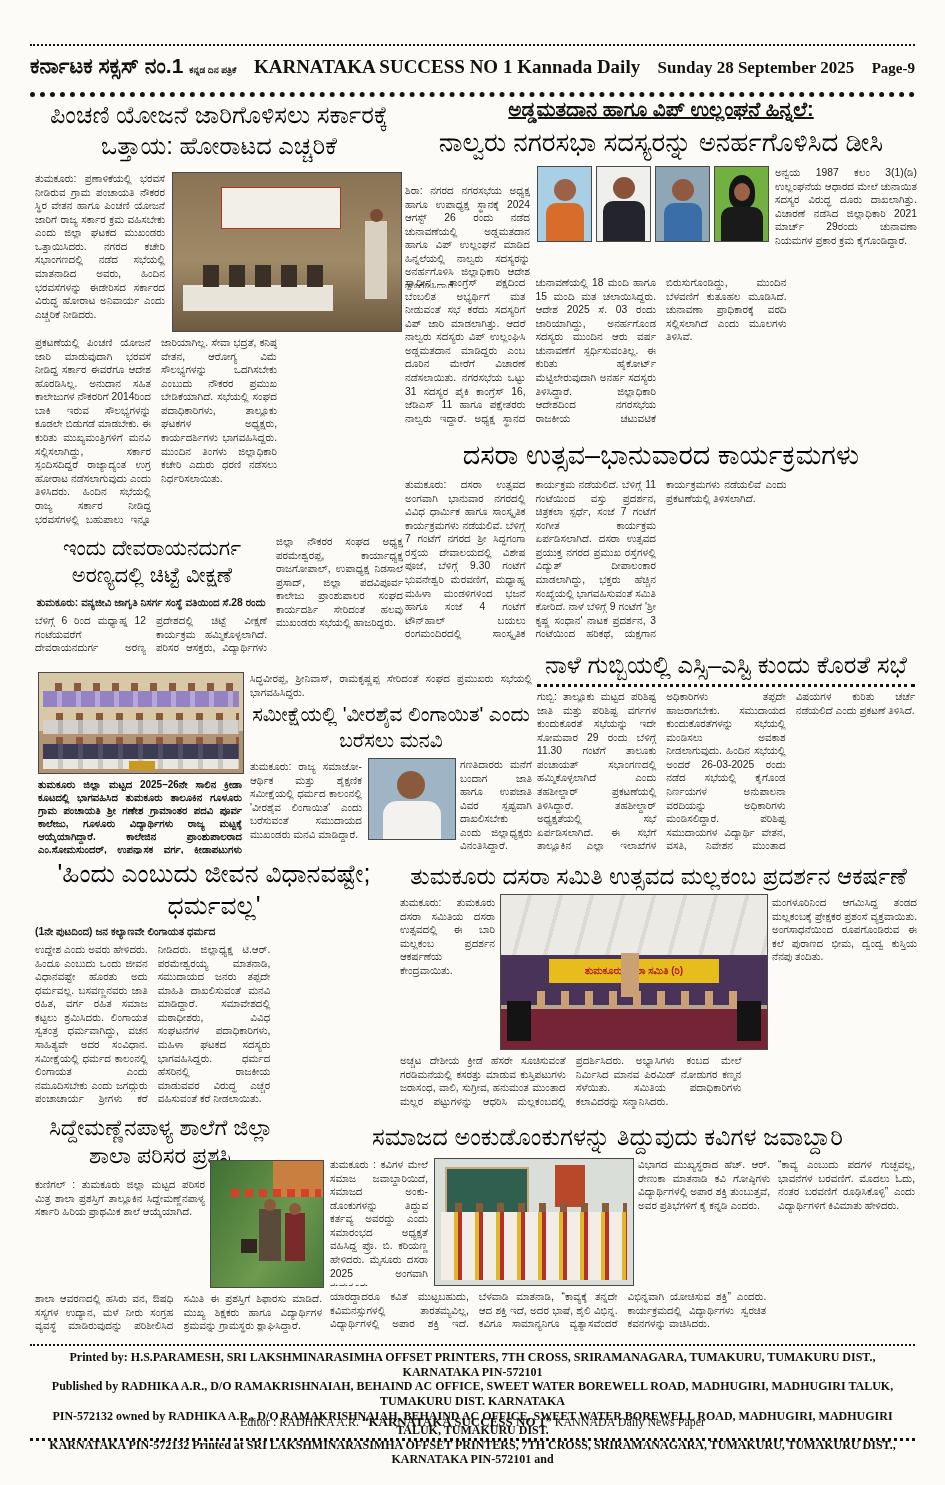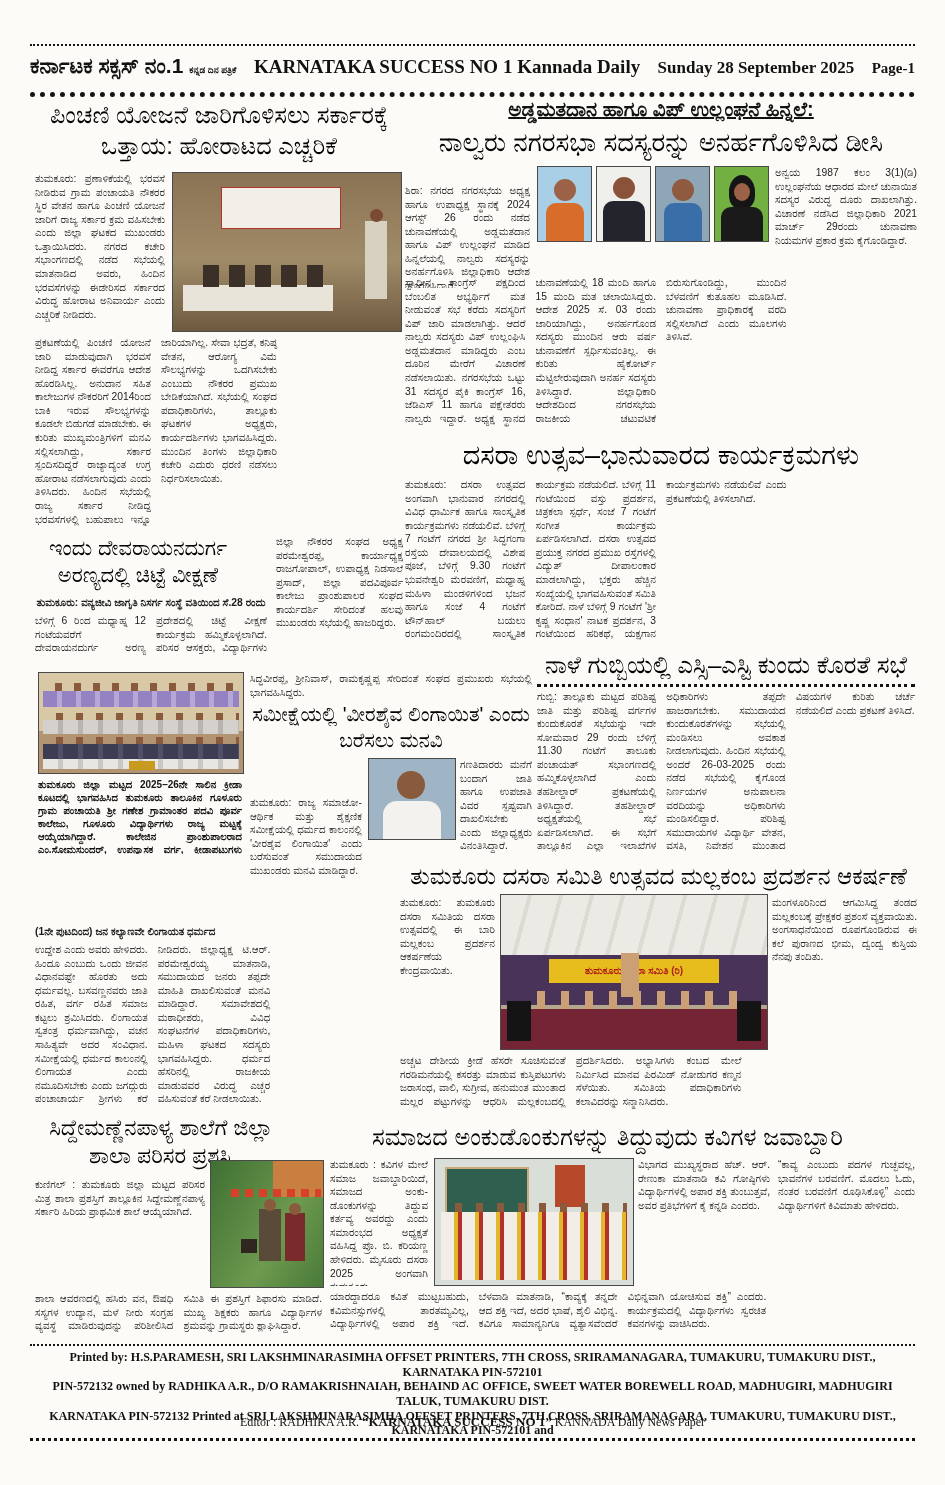--- a/index.html
+++ b/index.html
@@ -36,21 +36,21 @@
 <div class="page">
 
   <div class="abs dots-small" style="left:30px;top:44px;width:885px;"></div>
   <div class="abs mast" style="left:30px;top:54px;width:885px;height:34px;">
     <span style="display:flex;align-items:baseline;">
       <span class="mast-logo">ಕರ್ನಾಟಕ ಸಕ್ಸಸ್ ನಂ.1</span>
       <span class="mast-sub">ಕನ್ನಡ ದಿನ ಪತ್ರಿಕೆ</span>
     </span>
     <span class="mast-title">KARNATAKA SUCCESS NO 1 Kannada Daily</span>
     <span class="mast-date">Sunday 28 September 2025</span>
-    <span class="mast-page">Page-1</span>
+    <span class="mast-page">Page-9</span>
   </div>
   <div class="abs dots-big" style="left:30px;top:92px;width:885px;"></div>
 
   <div class="abs headline" style="left:35px;top:100px;width:368px;font-size:24px;">ಪಿಂಚಣಿ ಯೋಜನೆ ಜಾರಿಗೊಳಿಸಲು ಸರ್ಕಾರಕ್ಕೆ ಒತ್ತಾಯ: ಹೋರಾಟದ ಎಚ್ಚರಿಕೆ</div>
   <div class="abs body-text" style="left:35px;top:172px;width:130px;height:158px;">ತುಮಕೂರು: ಪ್ರಣಾಳಿಕೆಯಲ್ಲಿ ಭರವಸೆ ನೀಡಿರುವ ಗ್ರಾಮ ಪಂಚಾಯತಿ ನೌಕರರ ಸ್ಥಿರ ವೇತನ ಹಾಗೂ ಪಿಂಚಣಿ ಯೋಜನೆ ಜಾರಿಗೆ ರಾಜ್ಯ ಸರ್ಕಾರ ಕ್ರಮ ವಹಿಸಬೇಕು ಎಂದು ಜಿಲ್ಲಾ ಘಟಕದ ಮುಖಂಡರು ಒತ್ತಾಯಿಸಿದರು. ನಗರದ ಕಚೇರಿ ಸಭಾಂಗಣದಲ್ಲಿ ನಡೆದ ಸಭೆಯಲ್ಲಿ ಮಾತನಾಡಿದ ಅವರು, ಹಿಂದಿನ ಭರವಸೆಗಳನ್ನು ಈಡೇರಿಸದ ಸರ್ಕಾರದ ವಿರುದ್ಧ ಹೋರಾಟ ಅನಿವಾರ್ಯ ಎಂದು ಎಚ್ಚರಿಕೆ ನೀಡಿದರು.</div>
   <div class="photo" style="left:172px;top:172px;width:228px;height:158px;">
     <div class="shape" style="left:0;top:0;width:100%;height:100%;background:linear-gradient(180deg,#8a7354 0%,#a08b68 55%,#6e5a40 100%);"></div>
     <div class="shape" style="left:48px;top:14px;width:118px;height:40px;background:#f2efe8;border:1px solid #b23428;"></div>
     <div class="shape" style="left:10px;top:112px;width:150px;height:26px;background:#e8e4da;"></div>
     <div class="shape" style="left:20px;top:92px;width:130px;height:22px;background:repeating-linear-gradient(90deg,transparent 0 10px,#3a3028 10px 26px);"></div>
@@ -80,53 +80,54 @@
       <div class="shape" style="left:19px;top:16px;width:16px;height:18px;border-radius:50%;background:#9c6248;"></div>
       <div class="shape" style="left:6px;top:40px;width:42px;height:34px;border-radius:10px 10px 0 0;background:#1a1a1a;"></div>
     </div>
   </div>
   <div class="abs body-text" style="left:775px;top:166px;width:142px;height:104px;">ಅನ್ವಯ 1987 ಕಲಂ 3(1)(ಡಿ) ಉಲ್ಲಂಘನೆಯ ಆಧಾರದ ಮೇಲೆ ಚುನಾಯಿತ ಸದಸ್ಯರ ವಿರುದ್ಧ ದೂರು ದಾಖಲಾಗಿತ್ತು. ವಿಚಾರಣೆ ನಡೆಸಿದ ಜಿಲ್ಲಾಧಿಕಾರಿ 2021 ಮಾರ್ಚ್ 29ರಂದು ಚುನಾವಣಾ ನಿಯಮಗಳ ಪ್ರಕಾರ ಕ್ರಮ ಕೈಗೊಂಡಿದ್ದಾರೆ.</div>
   <div class="abs body-text cols-4" style="left:405px;top:276px;width:512px;height:156px;">ಸ್ವಾಧೀನ ಕಾಂಗ್ರೆಸ್ ಪಕ್ಷದಿಂದ ಬೆಂಬಲಿತ ಅಭ್ಯರ್ಥಿಗೆ ಮತ ನೀಡುವಂತೆ ಸಭೆ ಕರೆದು ಸದಸ್ಯರಿಗೆ ವಿಪ್ ಜಾರಿ ಮಾಡಲಾಗಿತ್ತು. ಆದರೆ ನಾಲ್ವರು ಸದಸ್ಯರು ವಿಪ್ ಉಲ್ಲಂಘಿಸಿ ಅಡ್ಡಮತದಾನ ಮಾಡಿದ್ದರು ಎಂಬ ದೂರಿನ ಮೇರೆಗೆ ವಿಚಾರಣೆ ನಡೆಸಲಾಯಿತು. ನಗರಸಭೆಯ ಒಟ್ಟು 31 ಸದಸ್ಯರ ಪೈಕಿ ಕಾಂಗ್ರೆಸ್ 16, ಜೆಡಿಎಸ್ 11 ಹಾಗೂ ಪಕ್ಷೇತರರು ನಾಲ್ವರು ಇದ್ದಾರೆ. ಅಧ್ಯಕ್ಷ ಸ್ಥಾನದ ಚುನಾವಣೆಯಲ್ಲಿ 18 ಮಂದಿ ಹಾಗೂ 15 ಮಂದಿ ಮತ ಚಲಾಯಿಸಿದ್ದರು. ಆದೇಶ 2025 ಸೆ. 03 ರಂದು ಜಾರಿಯಾಗಿದ್ದು, ಅನರ್ಹಗೊಂಡ ಸದಸ್ಯರು ಮುಂದಿನ ಆರು ವರ್ಷ ಚುನಾವಣೆಗೆ ಸ್ಪರ್ಧಿಸುವಂತಿಲ್ಲ. ಈ ಕುರಿತು ಹೈಕೋರ್ಟ್ ಮೆಟ್ಟಿಲೇರುವುದಾಗಿ ಅನರ್ಹ ಸದಸ್ಯರು ತಿಳಿಸಿದ್ದಾರೆ. ಜಿಲ್ಲಾಧಿಕಾರಿ ಆದೇಶದಿಂದ ನಗರಸಭೆಯ ರಾಜಕೀಯ ಚಟುವಟಿಕೆ ಬಿರುಸುಗೊಂಡಿದ್ದು, ಮುಂದಿನ ಬೆಳವಣಿಗೆ ಕುತೂಹಲ ಮೂಡಿಸಿದೆ. ಚುನಾವಣಾ ಪ್ರಾಧಿಕಾರಕ್ಕೆ ವರದಿ ಸಲ್ಲಿಸಲಾಗಿದೆ ಎಂದು ಮೂಲಗಳು ತಿಳಿಸಿವೆ.</div>
 
   <div class="abs headline" style="left:405px;top:438px;width:512px;font-size:27px;">ದಸರಾ ಉತ್ಸವ–ಭಾನುವಾರದ ಕಾರ್ಯಕ್ರಮಗಳು</div>
   <div class="abs body-text cols-4" style="left:405px;top:478px;width:512px;height:166px;">ತುಮಕೂರು: ದಸರಾ ಉತ್ಸವದ ಅಂಗವಾಗಿ ಭಾನುವಾರ ನಗರದಲ್ಲಿ ವಿವಿಧ ಧಾರ್ಮಿಕ ಹಾಗೂ ಸಾಂಸ್ಕೃತಿಕ ಕಾರ್ಯಕ್ರಮಗಳು ನಡೆಯಲಿವೆ. ಬೆಳಿಗ್ಗೆ 7 ಗಂಟೆಗೆ ನಗರದ ಶ್ರೀ ಸಿದ್ಧಗಂಗಾ ರಸ್ತೆಯ ದೇವಾಲಯದಲ್ಲಿ ವಿಶೇಷ ಪೂಜೆ, ಬೆಳಿಗ್ಗೆ 9.30 ಗಂಟೆಗೆ ಭುವನೇಶ್ವರಿ ಮೆರವಣಿಗೆ, ಮಧ್ಯಾಹ್ನ ಮಹಿಳಾ ಮಂಡಳಿಗಳಿಂದ ಭಜನೆ ಹಾಗೂ ಸಂಜೆ 4 ಗಂಟೆಗೆ ಟೌನ್‌ಹಾಲ್ ಬಯಲು ರಂಗಮಂದಿರದಲ್ಲಿ ಸಾಂಸ್ಕೃತಿಕ ಕಾರ್ಯಕ್ರಮ ನಡೆಯಲಿದೆ. ಬೆಳಿಗ್ಗೆ 11 ಗಂಟೆಯಿಂದ ವಸ್ತು ಪ್ರದರ್ಶನ, ಚಿತ್ರಕಲಾ ಸ್ಪರ್ಧೆ, ಸಂಜೆ 7 ಗಂಟೆಗೆ ಸಂಗೀತ ಕಾರ್ಯಕ್ರಮ ಏರ್ಪಡಿಸಲಾಗಿದೆ. ದಸರಾ ಉತ್ಸವದ ಪ್ರಯುಕ್ತ ನಗರದ ಪ್ರಮುಖ ರಸ್ತೆಗಳಲ್ಲಿ ವಿದ್ಯುತ್ ದೀಪಾಲಂಕಾರ ಮಾಡಲಾಗಿದ್ದು, ಭಕ್ತರು ಹೆಚ್ಚಿನ ಸಂಖ್ಯೆಯಲ್ಲಿ ಭಾಗವಹಿಸುವಂತೆ ಸಮಿತಿ ಕೋರಿದೆ. ನಾಳೆ ಬೆಳಿಗ್ಗೆ 9 ಗಂಟೆಗೆ 'ಶ್ರೀ ಕೃಷ್ಣ ಸಂಧಾನ' ನಾಟಕ ಪ್ರದರ್ಶನ, 3 ಗಂಟೆಯಿಂದ ಹರಿಕಥೆ, ಯಕ್ಷಗಾನ ಕಾರ್ಯಕ್ರಮಗಳು ನಡೆಯಲಿವೆ ಎಂದು ಪ್ರಕಟಣೆಯಲ್ಲಿ ತಿಳಿಸಲಾಗಿದೆ.</div>
 
-  <div class="abs headline" style="left:22px;top:535px;width:232px;font-size:21px;">ಇಂದು ದೇವರಾಯನದುರ್ಗ ಅರಣ್ಯದಲ್ಲಿ ಚಿಟ್ಟೆ ವೀಕ್ಷಣೆ</div>
+  <div class="abs headline" style="left:36px;top:535px;width:232px;font-size:21px;">ಇಂದು ದೇವರಾಯನದುರ್ಗ ಅರಣ್ಯದಲ್ಲಿ ಚಿಟ್ಟೆ ವೀಕ್ಷಣೆ</div>
   <div class="abs body-text bold" style="left:35px;top:596px;width:232px;height:16px;text-align:center;">ತುಮಕೂರು: ವನ್ಯಜೀವಿ ಜಾಗೃತಿ ನಿಸರ್ಗ ಸಂಸ್ಥೆ ವತಿಯಿಂದ ಸೆ.28 ರಂದು</div>
   <div class="abs body-text cols-2" style="left:35px;top:614px;width:232px;height:54px;">ಬೆಳಿಗ್ಗೆ 6 ರಿಂದ ಮಧ್ಯಾಹ್ನ 12 ಗಂಟೆಯವರೆಗೆ ದೇವರಾಯನದುರ್ಗ ಅರಣ್ಯ ಪ್ರದೇಶದಲ್ಲಿ ಚಿಟ್ಟೆ ವೀಕ್ಷಣೆ ಕಾರ್ಯಕ್ರಮ ಹಮ್ಮಿಕೊಳ್ಳಲಾಗಿದೆ. ಪರಿಸರ ಆಸಕ್ತರು, ವಿದ್ಯಾರ್ಥಿಗಳು ಭಾಗವಹಿಸಬಹುದು. ಆಸಕ್ತರು ವಿವರಗಳಿಗೆ 9448617529 ಇವರನ್ನು ಸಂಪರ್ಕಿಸಬಹುದು.</div>
   <div class="abs body-text" style="left:276px;top:535px;width:127px;height:133px;">ಜಿಲ್ಲಾ ನೌಕರರ ಸಂಘದ ಅಧ್ಯಕ್ಷ ಪರಮೇಶ್ವರಪ್ಪ, ಕಾರ್ಯಾಧ್ಯಕ್ಷ ರಾಜಗೋಪಾಲ್, ಉಪಾಧ್ಯಕ್ಷ ನಿಡಸಾಲೆ ಪ್ರಸಾದ್, ಜಿಲ್ಲಾ ಪದವಿಪೂರ್ವ ಕಾಲೇಜು ಪ್ರಾಂಶುಪಾಲರ ಸಂಘದ ಕಾರ್ಯದರ್ಶಿ ಸೇರಿದಂತೆ ಹಲವು ಮುಖಂಡರು ಸಭೆಯಲ್ಲಿ ಹಾಜರಿದ್ದರು.</div>
 
   <div class="photo" style="left:38px;top:672px;width:204px;height:100px;">
     <div class="shape" style="left:0;top:0;width:100%;height:58px;background:#d8c8a6;"></div>
     <div class="shape" style="left:0;top:58px;width:100%;height:42px;background:#b29472;"></div>
     <div class="shape" style="left:4px;top:10px;width:196px;height:8px;background:repeating-linear-gradient(90deg,transparent 0 12px,#8a5a3c 12px 19px);"></div>
     <div class="shape" style="left:4px;top:18px;width:196px;height:16px;background:repeating-linear-gradient(90deg,#9582c2 0 14px,#b5a8d6 14px 19px);"></div>
     <div class="shape" style="left:4px;top:40px;width:196px;height:7px;background:repeating-linear-gradient(90deg,transparent 0 13px,#8a5a3c 13px 20px);"></div>
     <div class="shape" style="left:4px;top:47px;width:196px;height:14px;background:repeating-linear-gradient(90deg,#d4d0cc 0 15px,#b8b4b0 15px 20px);"></div>
     <div class="shape" style="left:4px;top:64px;width:196px;height:7px;background:repeating-linear-gradient(90deg,transparent 0 13px,#8a5a3c 13px 20px);"></div>
     <div class="shape" style="left:4px;top:71px;width:196px;height:15px;background:repeating-linear-gradient(90deg,#3c3c52 0 15px,#50506a 15px 20px);"></div>
     <div class="shape" style="left:4px;top:86px;width:196px;height:10px;background:repeating-linear-gradient(90deg,#e8e6e0 0 15px,#cac8c2 15px 20px);"></div>
     <div class="shape" style="left:90px;top:88px;width:26px;height:9px;background:#c89a20;"></div>
   </div>
   <div class="abs caption" style="left:38px;top:778px;width:204px;height:76px;">ತುಮಕೂರು ಜಿಲ್ಲಾ ಮಟ್ಟದ 2025–26ನೇ ಸಾಲಿನ ಕ್ರೀಡಾ ಕೂಟದಲ್ಲಿ ಭಾಗವಹಿಸಿದ ತುಮಕೂರು ತಾಲೂಕಿನ ಗೂಳೂರು ಗ್ರಾಮ ಪಂಚಾಯತಿ ಶ್ರೀ ಗಣೇಶ ಗ್ರಾಮಾಂತರ ಪದವಿ ಪೂರ್ವ ಕಾಲೇಜು, ಗೂಳೂರು ವಿದ್ಯಾರ್ಥಿಗಳು ರಾಜ್ಯ ಮಟ್ಟಕ್ಕೆ ಆಯ್ಕೆಯಾಗಿದ್ದಾರೆ. ಕಾಲೇಜಿನ ಪ್ರಾಂಶುಪಾಲರಾದ ಎಂ.ಸೋಮಸುಂದರ್, ಉಪನ್ಯಾಸಕ ವರ್ಗ, ಕ್ರೀಡಾಪಟುಗಳು ಇದ್ದಾರೆ.</div>
 
   <div class="abs body-text" style="left:250px;top:672px;width:282px;height:28px;">ಸಿದ್ಧವೀರಪ್ಪ, ಶ್ರೀನಿವಾಸ್, ರಾಮಕೃಷ್ಣಪ್ಪ ಸೇರಿದಂತೆ ಸಂಘದ ಪ್ರಮುಖರು ಸಭೆಯಲ್ಲಿ ಭಾಗವಹಿಸಿದ್ದರು.</div>
   <div class="abs headline" style="left:250px;top:702px;width:282px;font-size:20px;">ಸಮೀಕ್ಷೆಯಲ್ಲಿ 'ವೀರಶೈವ ಲಿಂಗಾಯಿತ' ಎಂದು ಬರೆಸಲು ಮನವಿ</div>
-  <div class="abs body-text" style="left:250px;top:760px;width:112px;height:104px;margin-top:36px;">ತುಮಕೂರು: ರಾಜ್ಯ ಸಮಾಜೋ-ಆರ್ಥಿಕ ಮತ್ತು ಶೈಕ್ಷಣಿಕ ಸಮೀಕ್ಷೆಯಲ್ಲಿ ಧರ್ಮದ ಕಾಲಂನಲ್ಲಿ 'ವೀರಶೈವ ಲಿಂಗಾಯಿತ' ಎಂದು ಬರೆಸುವಂತೆ ಸಮುದಾಯದ ಮುಖಂಡರು ಮನವಿ ಮಾಡಿದ್ದಾರೆ.</div>
+  <div class="abs body-text" style="left:250px;top:760px;width:112px;height:104px;">ತುಮಕೂರು: ರಾಜ್ಯ ಸಮಾಜೋ-ಆರ್ಥಿಕ ಮತ್ತು ಶೈಕ್ಷಣಿಕ ಸಮೀಕ್ಷೆಯಲ್ಲಿ ಧರ್ಮದ ಕಾಲಂನಲ್ಲಿ 'ವೀರಶೈವ ಲಿಂಗಾಯಿತ' ಎಂದು ಬರೆಸುವಂತೆ ಸಮುದಾಯದ ಮುಖಂಡರು ಮನವಿ ಮಾಡಿದ್ದಾರೆ.</div>
   <div class="photo" style="left:368px;top:758px;width:86px;height:80px;">
     <div class="shape" style="left:0;top:0;width:100%;height:100%;background:#9fb4c4;"></div>
     <div class="shape" style="left:28px;top:12px;width:28px;height:28px;border-radius:50%;background:#8a5a3c;"></div>
     <div class="shape" style="left:14px;top:42px;width:58px;height:38px;border-radius:14px 14px 0 0;background:#f4f2ee;"></div>
   </div>
   <div class="abs body-text" style="left:460px;top:758px;width:72px;height:106px;">ಗಣತಿದಾರರು ಮನೆಗೆ ಬಂದಾಗ ಜಾತಿ ಹಾಗೂ ಉಪಜಾತಿ ವಿವರ ಸ್ಪಷ್ಟವಾಗಿ ದಾಖಲಿಸಬೇಕು ಎಂದು ಜಿಲ್ಲಾಧ್ಯಕ್ಷರು ವಿನಂತಿಸಿದ್ದಾರೆ.</div>
 
   <div class="abs headline" style="left:537px;top:650px;width:378px;font-size:24px;">ನಾಳೆ ಗುಬ್ಬಿಯಲ್ಲಿ ಎಸ್ಸಿ–ಎಸ್ಟಿ ಕುಂದು ಕೊರತೆ ಸಭೆ</div>
   <div class="abs dots-mid" style="left:537px;top:684px;width:378px;"></div>
   <div class="abs body-text cols-3" style="left:537px;top:690px;width:378px;height:166px;">ಗುಬ್ಬಿ: ತಾಲ್ಲೂಕು ಮಟ್ಟದ ಪರಿಶಿಷ್ಟ ಜಾತಿ ಮತ್ತು ಪರಿಶಿಷ್ಟ ವರ್ಗಗಳ ಕುಂದುಕೊರತೆ ಸಭೆಯನ್ನು ಇದೇ ಸೋಮವಾರ 29 ರಂದು ಬೆಳಿಗ್ಗೆ 11.30 ಗಂಟೆಗೆ ತಾಲೂಕು ಪಂಚಾಯತ್ ಸಭಾಂಗಣದಲ್ಲಿ ಹಮ್ಮಿಕೊಳ್ಳಲಾಗಿದೆ ಎಂದು ತಹಶೀಲ್ದಾರ್ ಪ್ರಕಟಣೆಯಲ್ಲಿ ತಿಳಿಸಿದ್ದಾರೆ. ತಹಶೀಲ್ದಾರ್ ಅಧ್ಯಕ್ಷತೆಯಲ್ಲಿ ಸಭೆ ಏರ್ಪಡಿಸಲಾಗಿದೆ. ಈ ಸಭೆಗೆ ತಾಲ್ಲೂಕಿನ ಎಲ್ಲಾ ಇಲಾಖೆಗಳ ಅಧಿಕಾರಿಗಳು ತಪ್ಪದೇ ಹಾಜರಾಗಬೇಕು. ಸಮುದಾಯದ ಕುಂದುಕೊರತೆಗಳನ್ನು ಸಭೆಯಲ್ಲಿ ಮಂಡಿಸಲು ಅವಕಾಶ ನೀಡಲಾಗುವುದು. ಹಿಂದಿನ ಸಭೆಯಲ್ಲಿ ಅಂದರೆ 26-03-2025 ರಂದು ನಡೆದ ಸಭೆಯಲ್ಲಿ ಕೈಗೊಂಡ ನಿರ್ಣಯಗಳ ಅನುಪಾಲನಾ ವರದಿಯನ್ನು ಅಧಿಕಾರಿಗಳು ಮಂಡಿಸಲಿದ್ದಾರೆ. ಪರಿಶಿಷ್ಟ ಸಮುದಾಯಗಳ ವಿದ್ಯಾರ್ಥಿ ವೇತನ, ವಸತಿ, ನಿವೇಶನ ಮುಂತಾದ ವಿಷಯಗಳ ಕುರಿತು ಚರ್ಚೆ ನಡೆಯಲಿದೆ ಎಂದು ಪ್ರಕಟಣೆ ತಿಳಿಸಿದೆ.</div>
 
+  <div class="abs headline" style="left:35px;top:857px;width:358px;font-size:25px;">'ಹಿಂದು ಎಂಬುದು ಜೀವನ ವಿಧಾನವಷ್ಟೇ; ಧರ್ಮವಲ್ಲ'</div>
   <div class="abs body-text bold" style="left:35px;top:925px;width:358px;height:15px;">(1ನೇ ಪುಟದಿಂದ) ಜನ ಕಲ್ಯಾಣವೇ ಲಿಂಗಾಯತ ಧರ್ಮದ</div>
   <div class="abs body-text cols-3" style="left:35px;top:943px;width:358px;height:168px;">ಉದ್ದೇಶ ಎಂದು ಅವರು ಹೇಳಿದರು. ಹಿಂದೂ ಎಂಬುದು ಒಂದು ಜೀವನ ವಿಧಾನವಷ್ಟೇ ಹೊರತು ಅದು ಧರ್ಮವಲ್ಲ. ಬಸವಣ್ಣನವರು ಜಾತಿ ರಹಿತ, ವರ್ಗ ರಹಿತ ಸಮಾಜ ಕಟ್ಟಲು ಶ್ರಮಿಸಿದರು. ಲಿಂಗಾಯತ ಸ್ವತಂತ್ರ ಧರ್ಮವಾಗಿದ್ದು, ವಚನ ಸಾಹಿತ್ಯವೇ ಅದರ ಸಂವಿಧಾನ. ಸಮೀಕ್ಷೆಯಲ್ಲಿ ಧರ್ಮದ ಕಾಲಂನಲ್ಲಿ ಲಿಂಗಾಯತ ಎಂದು ನಮೂದಿಸಬೇಕು ಎಂದು ಜಗದ್ಗುರು ಪಂಚಾಚಾರ್ಯ ಶ್ರೀಗಳು ಕರೆ ನೀಡಿದರು. ಜಿಲ್ಲಾಧ್ಯಕ್ಷ ಟಿ.ಆರ್. ಪರಮೇಶ್ವರಯ್ಯ ಮಾತನಾಡಿ, ಸಮುದಾಯದ ಜನರು ತಪ್ಪದೇ ಮಾಹಿತಿ ದಾಖಲಿಸುವಂತೆ ಮನವಿ ಮಾಡಿದ್ದಾರೆ. ಸಮಾವೇಶದಲ್ಲಿ ಮಠಾಧೀಶರು, ವಿವಿಧ ಸಂಘಟನೆಗಳ ಪದಾಧಿಕಾರಿಗಳು, ಮಹಿಳಾ ಘಟಕದ ಸದಸ್ಯರು ಭಾಗವಹಿಸಿದ್ದರು. ಧರ್ಮದ ಹೆಸರಿನಲ್ಲಿ ರಾಜಕೀಯ ಮಾಡುವವರ ವಿರುದ್ಧ ಎಚ್ಚರ ವಹಿಸುವಂತೆ ಕರೆ ನೀಡಲಾಯಿತು.</div>
 
   <div class="abs headline" style="left:400px;top:862px;width:517px;font-size:23px;">ತುಮಕೂರು ದಸರಾ ಸಮಿತಿ ಉತ್ಸವದ ಮಲ್ಲಕಂಬ ಪ್ರದರ್ಶನ ಆಕರ್ಷಣೆ</div>
   <div class="abs body-text" style="left:400px;top:896px;width:95px;height:152px;">ತುಮಕೂರು: ತುಮಕೂರು ದಸರಾ ಸಮಿತಿಯ ದಸರಾ ಉತ್ಸವದಲ್ಲಿ ಈ ಬಾರಿ ಮಲ್ಲಕಂಬ ಪ್ರದರ್ಶನ ಆಕರ್ಷಣೆಯ ಕೇಂದ್ರವಾಯಿತು.</div>
   <div class="photo" style="left:500px;top:894px;width:266px;height:154px;">
     <div class="shape" style="left:0;top:0;width:100%;height:60px;background:repeating-linear-gradient(105deg,#eceae4 0 26px,#dcdad2 26px 30px);"></div>
     <div class="shape" style="left:0;top:60px;width:100%;height:50px;background:#4a3358;"></div>
     <div class="shape" style="left:48px;top:64px;width:170px;height:24px;background:#e7bd1e;display:flex;align-items:center;justify-content:center;">
       <span style="font-size:10px;font-weight:bold;color:#b02018;white-space:nowrap;">ತುಮಕೂರು ದಸರಾ ಸಮಿತಿ (ರಿ)</span>
@@ -163,20 +164,21 @@
     <div class="shape" style="left:6px;top:44px;width:186px;height:9px;background:repeating-linear-gradient(90deg,transparent 0 14px,#8a5a3c 14px 21px);"></div>
     <div class="shape" style="left:6px;top:53px;width:186px;height:68px;background:repeating-linear-gradient(90deg,#f2ede6 0 13px,#e0b92a 13px 17px,#b43028 17px 21px);"></div>
   </div>
   <div class="abs body-text" style="left:638px;top:1158px;width:132px;height:128px;">ವಿಭಾಗದ ಮುಖ್ಯಸ್ಥರಾದ ಹೆಚ್. ಆರ್. ರೇಣುಕಾ ಮಾತನಾಡಿ ಕವಿ ಗೋಷ್ಠಿಗಳು ವಿದ್ಯಾರ್ಥಿಗಳಲ್ಲಿ ಅಪಾರ ಶಕ್ತಿ ತುಂಬುತ್ತವೆ, ಅವರ ಪ್ರತಿಭೆಗಳಿಗೆ ಕೈ ಕನ್ನಡಿ ಎಂದರು.</div>
   <div class="abs body-text" style="left:778px;top:1158px;width:137px;height:128px;">“ಕಾವ್ಯ ಎಂಬುದು ಪದಗಳ ಗುಚ್ಛವಲ್ಲ, ಭಾವನೆಗಳ ಬರವಣಿಗೆ. ಮೊದಲು ಓದು, ನಂತರ ಬರವಣಿಗೆ ರೂಢಿಸಿಕೊಳ್ಳಿ” ಎಂದು ವಿದ್ಯಾರ್ಥಿಗಳಿಗೆ ಕಿವಿಮಾತು ಹೇಳಿದರು.</div>
   <div class="abs body-text cols-4" style="left:330px;top:1290px;width:585px;height:50px;">ಯಾರದ್ದಾದರೂ ಕವಿತೆ ಮುಟ್ಟಬಹುದು, ಕವಿಮನಸ್ಸುಗಳಲ್ಲಿ ತಾರತಮ್ಯವಿಲ್ಲ, ವಿದ್ಯಾರ್ಥಿಗಳಲ್ಲಿ ಅಪಾರ ಶಕ್ತಿ ಇದೆ. ಬೆಳವಾಡಿ ಮಾತನಾಡಿ, “ಕಾವ್ಯಕ್ಕೆ ತನ್ನದೇ ಆದ ಶಕ್ತಿ ಇದೆ, ಅದರ ಭಾಷೆ, ಶೈಲಿ ವಿಭಿನ್ನ. ಕವಿಗೂ ಸಾಮಾನ್ಯನಿಗೂ ವ್ಯತ್ಯಾಸವೆಂದರೆ ವಿಭಿನ್ನವಾಗಿ ಯೋಚಿಸುವ ಶಕ್ತಿ” ಎಂದರು. ಕಾರ್ಯಕ್ರಮದಲ್ಲಿ ವಿದ್ಯಾರ್ಥಿಗಳು ಸ್ವರಚಿತ ಕವನಗಳನ್ನು ವಾಚಿಸಿದರು.</div>
 
   <div class="abs dots-small" style="left:30px;top:1344px;width:885px;"></div>
   <div class="abs footer-lines" style="left:30px;top:1350px;width:885px;">
     <div>Printed by: H.S.PARAMESH, SRI LAKSHMINARASIMHA OFFSET PRINTERS, 7TH CROSS, SRIRAMANAGARA, TUMAKURU, TUMAKURU DIST., KARNATAKA PIN-572101</div>
+    <div>Published by RADHIKA A.R., D/O RAMAKRISHNAIAH, BEHAIND AC OFFICE, SWEET WATER BOREWELL ROAD, MADHUGIRI, MADHUGIRI TALUK, TUMAKURU DIST. KARNATAKA</div>
     <div>PIN-572132   owned by RADHIKA A.R., D/O RAMAKRISHNAIAH, BEHAIND AC OFFICE, SWEET WATER BOREWELL ROAD, MADHUGIRI, MADHUGIRI TALUK, TUMAKURU DIST.</div>
     <div>KARNATAKA PIN-572132   Printed at SRI LAKSHMINARASIMHA OFFSET PRINTERS, 7TH CROSS, SRIRAMANAGARA, TUMAKURU, TUMAKURU DIST., KARNATAKA PIN-572101  and</div>
   </div>
   <div class="abs editor-line" style="left:30px;top:1414px;width:885px;">
     <span>Editor : RADHIKA A.R.</span>
     <span class="editor-brand">“KARNATAKA SUCCESS NO 1”</span>
     <span>KANNADA Daily News Paper</span>
   </div>
   <div class="abs dots-mid" style="left:30px;top:1438px;width:885px;"></div>
 

